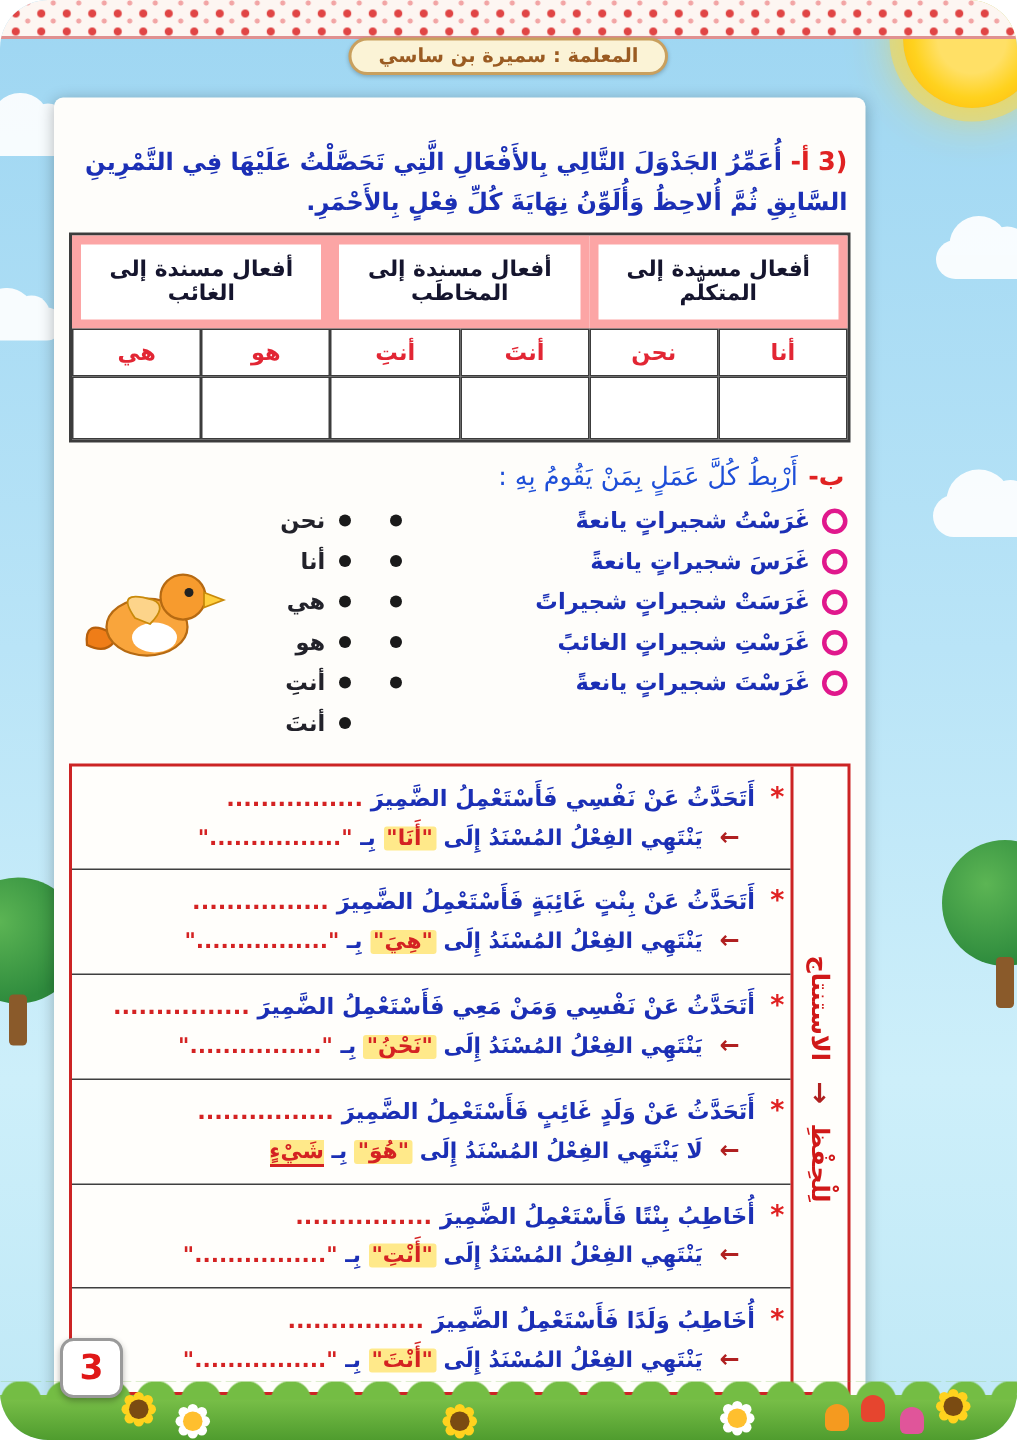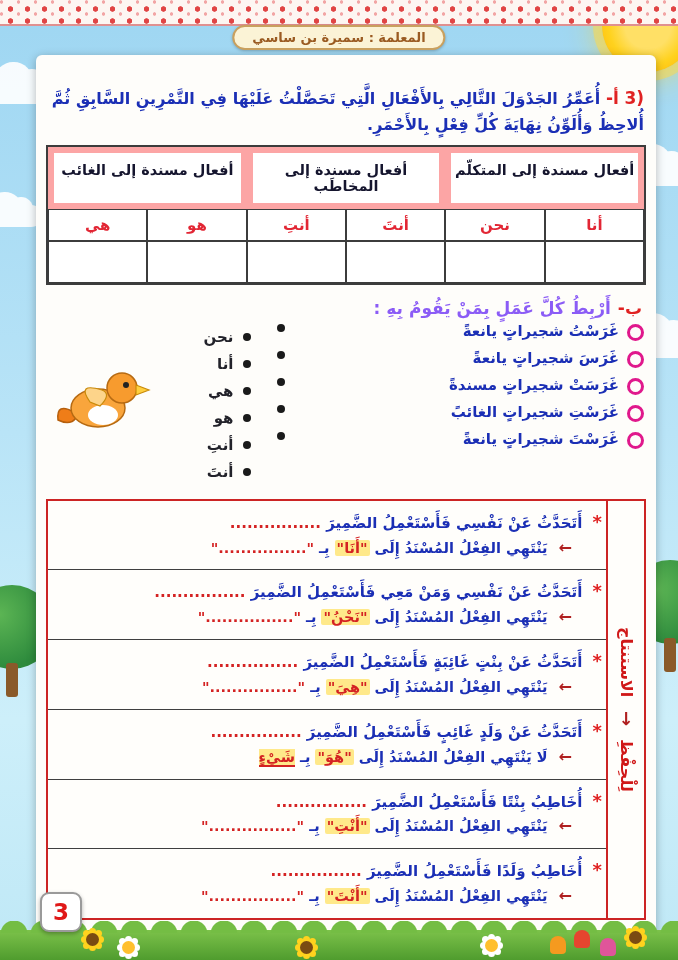--- a/index.html
+++ b/index.html
@@ -1,18 +1,18 @@
 <!DOCTYPE html>
 <html lang="ar"><head>
 <meta charset="utf-8">
 <style>
   html,body{margin:0;padding:0;}
   body{font-family:"DejaVu Sans",sans-serif;}
   .stage{position:relative;width:678px;height:960px;overflow:hidden;
-    background:linear-gradient(180deg,#9ed6f2 0%,#b9e4f7 45%,#cdeffa 75%,#bfe8f6 100%);}
+    background:linear-gradient(180deg,#9ed6f2 0%,#b9e4f7 45%,#cdeffa 75%,#bfe8f6 100%);border-radius:32px;}
 
   
   .top-border{position:absolute;top:0;left:0;right:0;height:24px;z-index:3;
     background-color:#fdf6f2;
     background-image:radial-gradient(circle,#e04545 2.4px,transparent 3px),
                      radial-gradient(circle,#f2a5a5 1.4px,transparent 2px);
     background-size:17px 12px,17px 12px;background-position:2px 3px,10px 8px;
     border-bottom:2px solid #e09090;}
   .sun{position:absolute;top:-20px;right:-16px;width:92px;height:92px;border-radius:50%;z-index:2;
     background:radial-gradient(circle,#ffe066 35%,#ffd21e 60%,#ffc816 72%);
@@ -37,41 +37,41 @@
       6px -6px 0 -3px #fff,-6px -6px 0 -3px #fff,6px 6px 0 -3px #fff,-6px 6px 0 -3px #fff;background:#ffbf2e;}
   .tulip{position:absolute;width:16px;height:18px;border-radius:8px 8px 4px 4px;z-index:5;}
   .tulip.red{background:#e6452f;} .tulip.orange{background:#f59a1f;} .tulip.pink{background:#e0559a;}
 
   
   .plaque{position:absolute;top:25px;left:50%;transform:translateX(-50%);z-index:6;
     background:#fbf3d6;border:2px solid #c9a05e;border-radius:16px;padding:3px 18px;
     color:#9a5b22;font-weight:bold;font-size:13px;white-space:nowrap;box-shadow:0 1px 3px rgba(0,0,0,.25);}
 
   
-  .paper{position:absolute;left:36px;top:55px;width:620px;height:890px;z-index:2;
+  .paper{position:absolute;left:36px;top:65px;width:541px;height:890px;z-index:2;
     background:#fefdfa;border-radius:6px;box-shadow:0 2px 10px rgba(0,0,0,.28);
     padding:8px 10px 0;box-sizing:border-box;direction:rtl;}
 
   .instr{font-size:16px;font-weight:bold;color:#1b2fb5;line-height:1.6;text-align:right;}
   .ex-num,.ex-letter{color:#e02222;font-size:17px;font-weight:bold;}
 
   
   .vtable{display:grid;grid-template-columns:repeat(6,1fr);border:2px solid #3c3c3c;margin-top:7px;background:#fff;}
   .vtable .hcell{grid-column:span 2;border:6px solid #fca5a5;text-align:center;font-weight:bold;
     font-size:14.5px;color:#15152e;padding:9px 2px;}
   .vtable .pcell{border:1px solid #3c3c3c;text-align:center;font-weight:bold;font-size:15px;
     color:#e22634;padding:6px 0;}
   .vtable .ecell{border:1px solid #3c3c3c;height:40px;}
 
   
   .b-head{display:flex;gap:7px;align-items:baseline;margin:13px 4px 6px;}
-  .b-instr{color:#8b5cf6;font-weight:bold;font-size:17px;}
+  .b-instr{color:#1d4ed8;font-weight:normal;font-size:17px;}
   .match-area{display:flex;align-items:flex-start;margin:2px 2px 0;}
   .actions-col{width:388px;}
-  .action-row{display:flex;align-items:flex-start;height:27px;}
+  .action-row{display:flex;align-items:center;height:27px;}
   .ring{width:11px;height:11px;border:3px solid #e0188c;border-radius:50%;flex:0 0 auto;margin-left:8px;}
   .dot{width:8px;height:8px;background:#1a1a1a;border-radius:50%;flex:0 0 auto;}
   .action-text{flex:1;color:#1b2fb5;font-weight:bold;font-size:15px;line-height:1;}
   .pron-col{width:104px;margin-right:26px;}
   .pron-row{display:flex;align-items:center;height:27px;gap:9px;}
   .pron-text{color:#22222a;font-weight:bold;font-size:15px;}
   .bird-wrap{flex:1;display:flex;justify-content:center;padding-top:28px;}
 
   
   .concl{display:flex;border:2.5px solid #cc2424;margin-top:13px;background:#fffefb;}
@@ -159,21 +159,21 @@
           <span class="action-text">غَرَسْتُ شجيراتٍ يانعةً</span>
           <span class="dot"></span>
         </div>
         <div class="action-row">
           <span class="ring"></span>
           <span class="action-text">غَرَسَ شجيراتٍ يانعةً</span>
           <span class="dot"></span>
         </div>
         <div class="action-row">
           <span class="ring"></span>
-          <span class="action-text">غَرَسَتْ شجيراتٍ مسندةً</span>
+          <span class="action-text">غَرَسَتْ شجيراتٍ شجيراتً</span>
           <span class="dot"></span>
         </div>
         <div class="action-row">
           <span class="ring"></span>
           <span class="action-text">غَرَسْتِ شجيراتٍ الغائبً</span>
           <span class="dot"></span>
         </div>
         <div class="action-row">
           <span class="ring"></span>
           <span class="action-text">غَرَسْتَ شجيراتٍ يانعةً</span>
@@ -241,42 +241,42 @@
             <span>يَنْتَهِي الفِعْلُ المُسْنَدُ إِلَى</span>
             <span class="c-pron">"أَنَا"</span>
             <span>بِـ</span>
             <span class="c-blank">"................"</span>
           </div>
         </div>
 
         <div class="crow">
           <div class="l1">
             <span class="star">*</span>
+            <span>أَتَحَدَّثُ عَنْ بِنْتٍ غَائِبَةٍ فَأَسْتَعْمِلُ الضَّمِيرَ</span>
+            <span class="c-dots">................</span>
+          </div>
+          <div class="l2">
+            <span class="arr">←</span>
+            <span>يَنْتَهِي الفِعْلُ المُسْنَدُ إِلَى</span>
+            <span class="c-pron">"هِيَ"</span>
+            <span>بِـ</span>
+            <span class="c-blank">"................"</span>
+          </div>
+        </div>
+
+        <div class="crow">
+          <div class="l1">
+            <span class="star">*</span>
             <span>أَتَحَدَّثُ عَنْ نَفْسِي وَمَنْ مَعِي فَأَسْتَعْمِلُ الضَّمِيرَ</span>
             <span class="c-dots">................</span>
           </div>
           <div class="l2">
             <span class="arr">←</span>
             <span>يَنْتَهِي الفِعْلُ المُسْنَدُ إِلَى</span>
             <span class="c-pron">"نَحْنُ"</span>
-            <span>بِـ</span>
-            <span class="c-blank">"................"</span>
-          </div>
-        </div>
-
-        <div class="crow">
-          <div class="l1">
-            <span class="star">*</span>
-            <span>أَتَحَدَّثُ عَنْ بِنْتٍ غَائِبَةٍ فَأَسْتَعْمِلُ الضَّمِيرَ</span>
-            <span class="c-dots">................</span>
-          </div>
-          <div class="l2">
-            <span class="arr">←</span>
-            <span>يَنْتَهِي الفِعْلُ المُسْنَدُ إِلَى</span>
-            <span class="c-pron">"هِيَ"</span>
             <span>بِـ</span>
             <span class="c-blank">"................"</span>
           </div>
         </div>
 
         <div class="crow">
           <div class="l1">
             <span class="star">*</span>
             <span>أَتَحَدَّثُ عَنْ وَلَدٍ غَائِبٍ فَأَسْتَعْمِلُ الضَّمِيرَ</span>
             <span class="c-dots">................</span>

